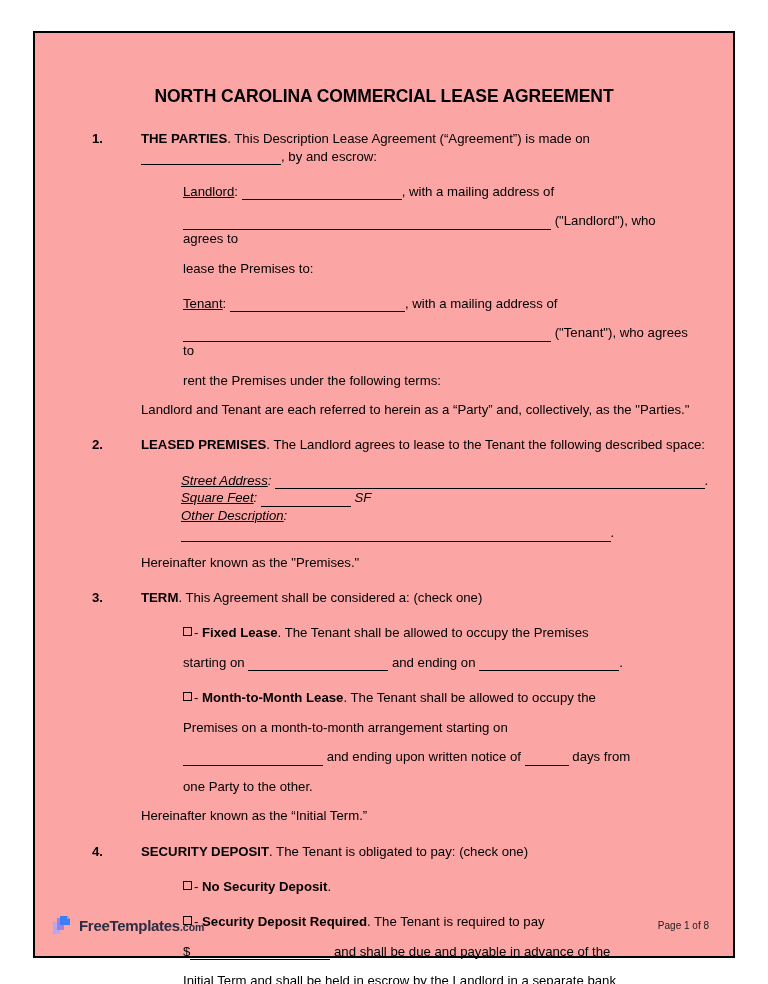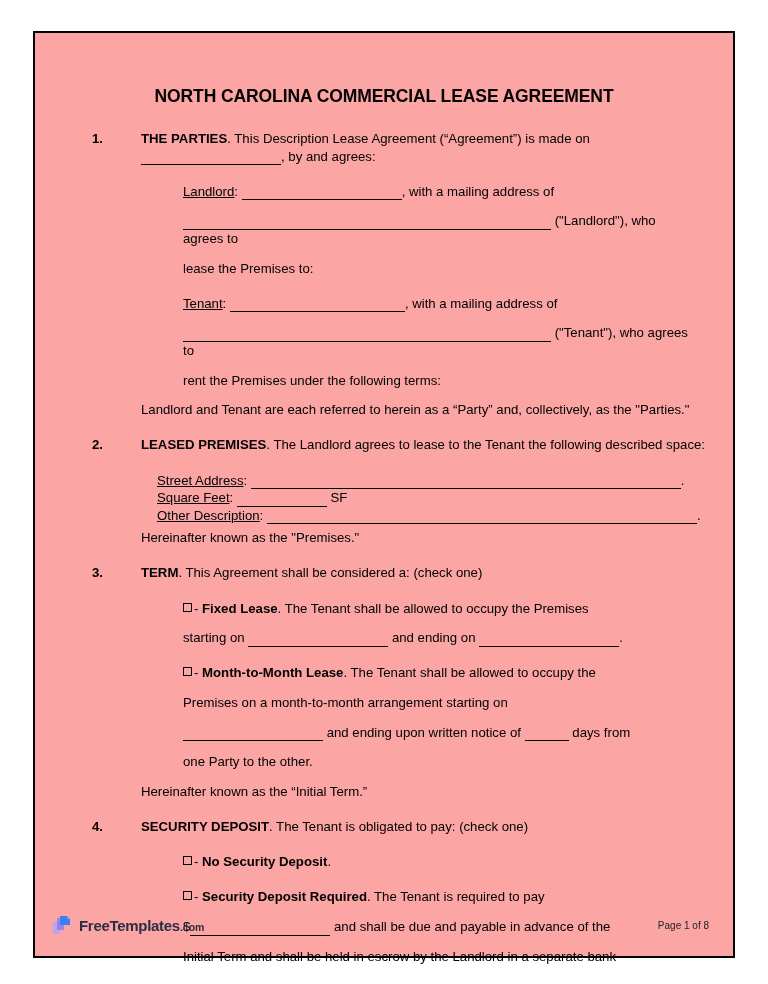--- a/index.html
+++ b/index.html
@@ -64,39 +64,40 @@
     position: absolute;
     left: 33px;
     top: 0;
     font-weight: bold;
     font-size: 13.2px;
   }
   .clause-body p {
     margin: 0;
   }
   .clause-body p.gap {
-    margin-top: 5px;
+    margin-top: 12px;
   }
   b, .b {
     font-weight: bold;
   }
 
   .subblock {
     margin-left: 30px;
   }
   .subblock p {
     margin: 12px;
   }
   .subblock p.gap {
     margin-top: 17.6px;
   }
 
   .detail-list {
-    margin-left: 16px;
+    margin-left: 40px;
     margin-top: 17.6px;
+    font-style: italic;
   }
   .detail-list p {
     margin: 0;
   }
 
   .u {
     text-decoration: underline;
   }
 
   .fill {
@@ -173,21 +174,21 @@
 
     <div class="body-area">
 
       <div class="clause">
         <span class="clause-num">1.</span>
         <div class="clause-body">
           <p>
             <b>THE PARTIES</b><span>. This Description Lease Agreement (“Agreement”) is made on</span>
           </p>
           <p>
-            <span class="fill fill-md"></span><span>, by and agrees:</span>
+            <span class="fill fill-md"></span><span>, by and escrow:</span>
           </p>
 
           <div class="subblock">
             <p class="gap">
               <span class="u">Landlord</span>:
               <span class="fill fill-lg"></span><span>, with a mailing address of</span>
             </p>
             <p>
               <span class="fill fill-full"></span>
               <span>("Landlord"), who agrees to</span>

